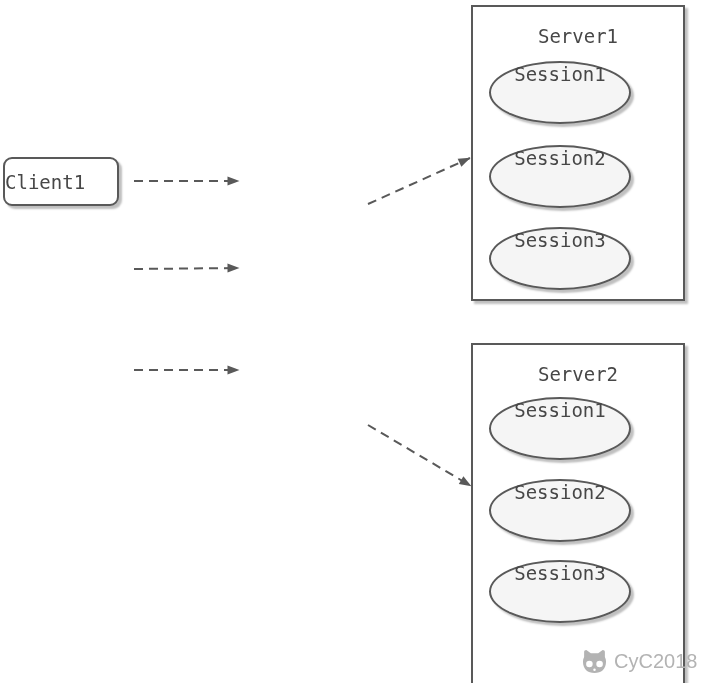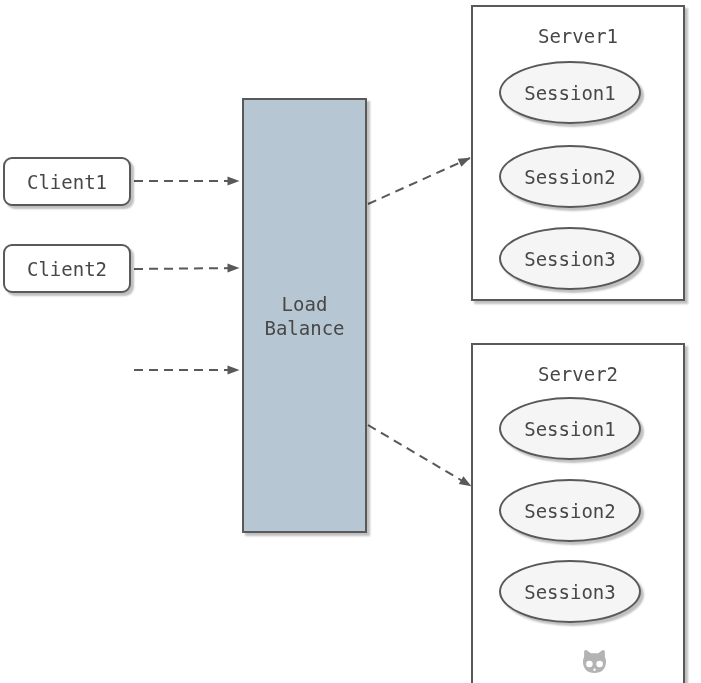--- a/index.html
+++ b/index.html
@@ -21,26 +21,26 @@
   }
   .node {
     position: absolute;
     box-sizing: border-box;
     border: 2px solid var(--node-border, #595959);
     box-shadow: 3px 3px 2px var(--shadow, rgba(0,0,0,0.25));
     background: #ffffff;
   }
   .client {
     left: 3px;
-    width: 128px;
+    width: 116px;
     height: 49px;
     border-radius: 9px;
     display: flex;
     align-items: center;
-    justify-content: center;
+    justify-content: flex-start;
   }
   #client1 { top: 157px; }
   #client2 { top: 244px; }
   #client3 { top: 346px; }
   .lb {
     left: 242px;
     top: 98px;
     width: 125px;
     height: 435px;
     background: var(--load-balancer-fill, #b6c7d3);
@@ -56,30 +56,30 @@
     width: 214px;
   }
   #server1 { top: 5px;   height: 296px; }
   #server2 { top: 343px; height: 367px; }
   .server-title {
     text-align: center;
     margin-top: 18px;
   }
   .session {
     position: absolute;
-    left: 26px;
+    left: 16px;
     width: 142px;
     height: 63px;
     box-sizing: border-box;
     border-radius: 50%;
     background: var(--session-fill, #f5f5f5);
     border: 2px solid var(--node-border, #595959);
     box-shadow: 3px 3px 2px var(--shadow, rgba(0,0,0,0.25));
     display: flex;
-    align-items: center;
+    align-items: flex-start;
     justify-content: center;
   }
   #server1 .session:nth-of-type(2) { top: 54px; }
   #server1 .session:nth-of-type(3) { top: 138px; }
   #server1 .session:nth-of-type(4) { top: 220px; }
   #server2 .session:nth-of-type(2) { top: 52px; }
   #server2 .session:nth-of-type(3) { top: 134px; }
   #server2 .session:nth-of-type(4) { top: 215px; }
   .watermark {
     position: absolute;
@@ -108,28 +108,21 @@
     <line x1="134" y1="181" x2="239" y2="181" stroke="#595959" stroke-width="2" stroke-dasharray="9 6" marker-end="url(#arrowhead)"></line>
     <line x1="134" y1="269" x2="239" y2="268" stroke="#595959" stroke-width="2" stroke-dasharray="9 6" marker-end="url(#arrowhead)"></line>
     <line x1="134" y1="370" x2="239" y2="370" stroke="#595959" stroke-width="2" stroke-dasharray="9 6" marker-end="url(#arrowhead)"></line>
     <line x1="368" y1="204" x2="470" y2="158" stroke="#595959" stroke-width="2" stroke-dasharray="9 6" marker-end="url(#arrowhead)"></line>
     <line x1="368" y1="425" x2="471" y2="486" stroke="#595959" stroke-width="2" stroke-dasharray="9 6" marker-end="url(#arrowhead)"></line>
   </svg>
 
   <div class="node client" id="client1">
     <span>Client1</span>
   </div>
-  <div class="node client" id="client2">
-    <span>Client2</span>
-  </div>
 
-  <div class="node lb">
-    <span>Load
-Balance</span>
-  </div>
 
   <div class="node server" id="server1">
     <div class="server-title">Server1</div>
     <div class="session">
       <span>Session1</span>
     </div>
     <div class="session">
       <span>Session2</span>
     </div>
     <div class="session">
@@ -150,15 +143,16 @@
     </div>
   </div>
 
   <div class="watermark">
     <svg width="27" height="25" viewBox="0 0 28 26">
       <path fill="#b3b3b3" d="M5.5 1 C4 1 3.2 1.8 3.2 3.2 L3.2 8.2 C2.4 9.6 2 11.2 2 13 C2 21 7 25 14 25 C21 25 26 21 26 13 C26 11.2 25.6 9.6 24.8 8.2 L24.8 3.2 C24.8 1.8 24 1 22.5 1 L17.8 4.4 L10.2 4.4 Z"></path>
       <circle cx="8.7" cy="15.6" r="3.4" fill="#ffffff"></circle>
       <circle cx="19.3" cy="15.6" r="3.4" fill="#ffffff"></circle>
       <circle cx="14" cy="21.6" r="1.3" fill="#ffffff"></circle>
     </svg>
+    <span>CyC2018</span>
   </div>
 
 </div>
 
 </body></html>

